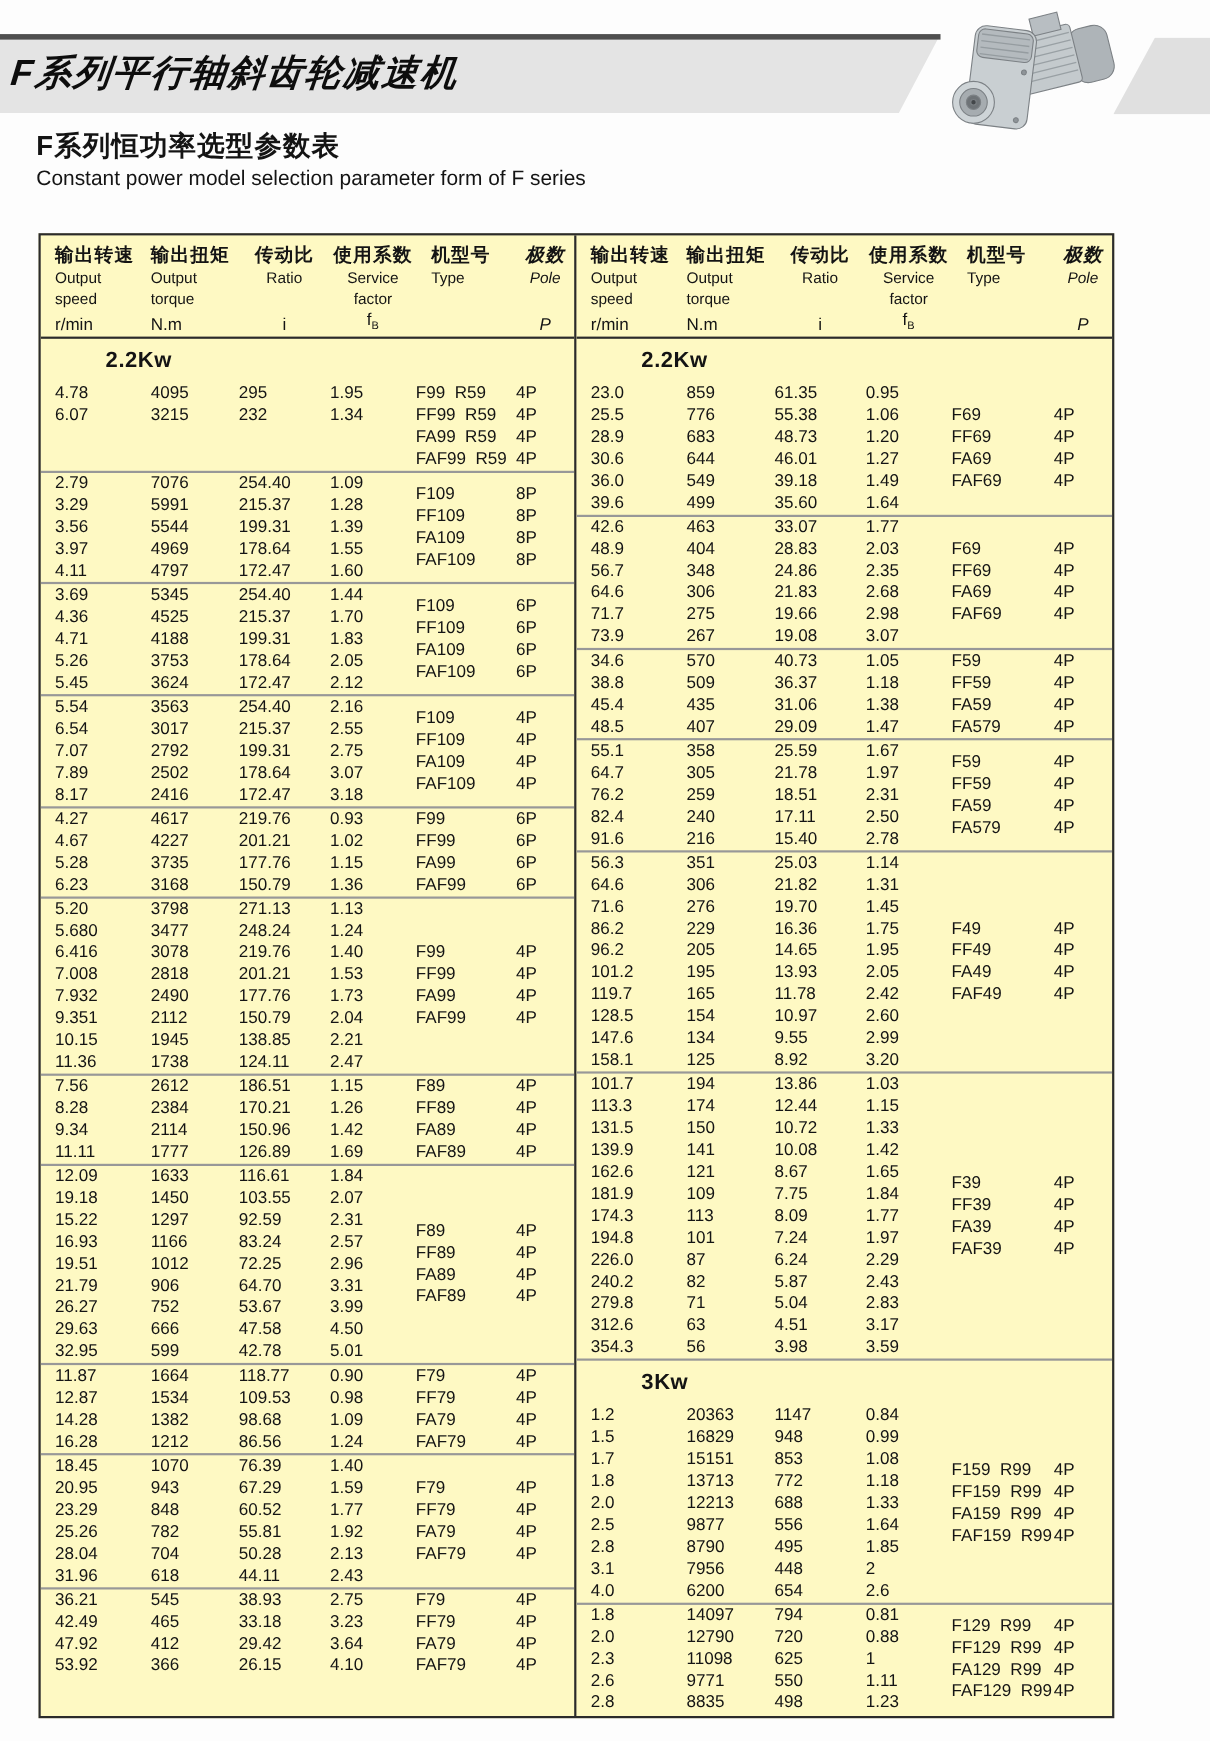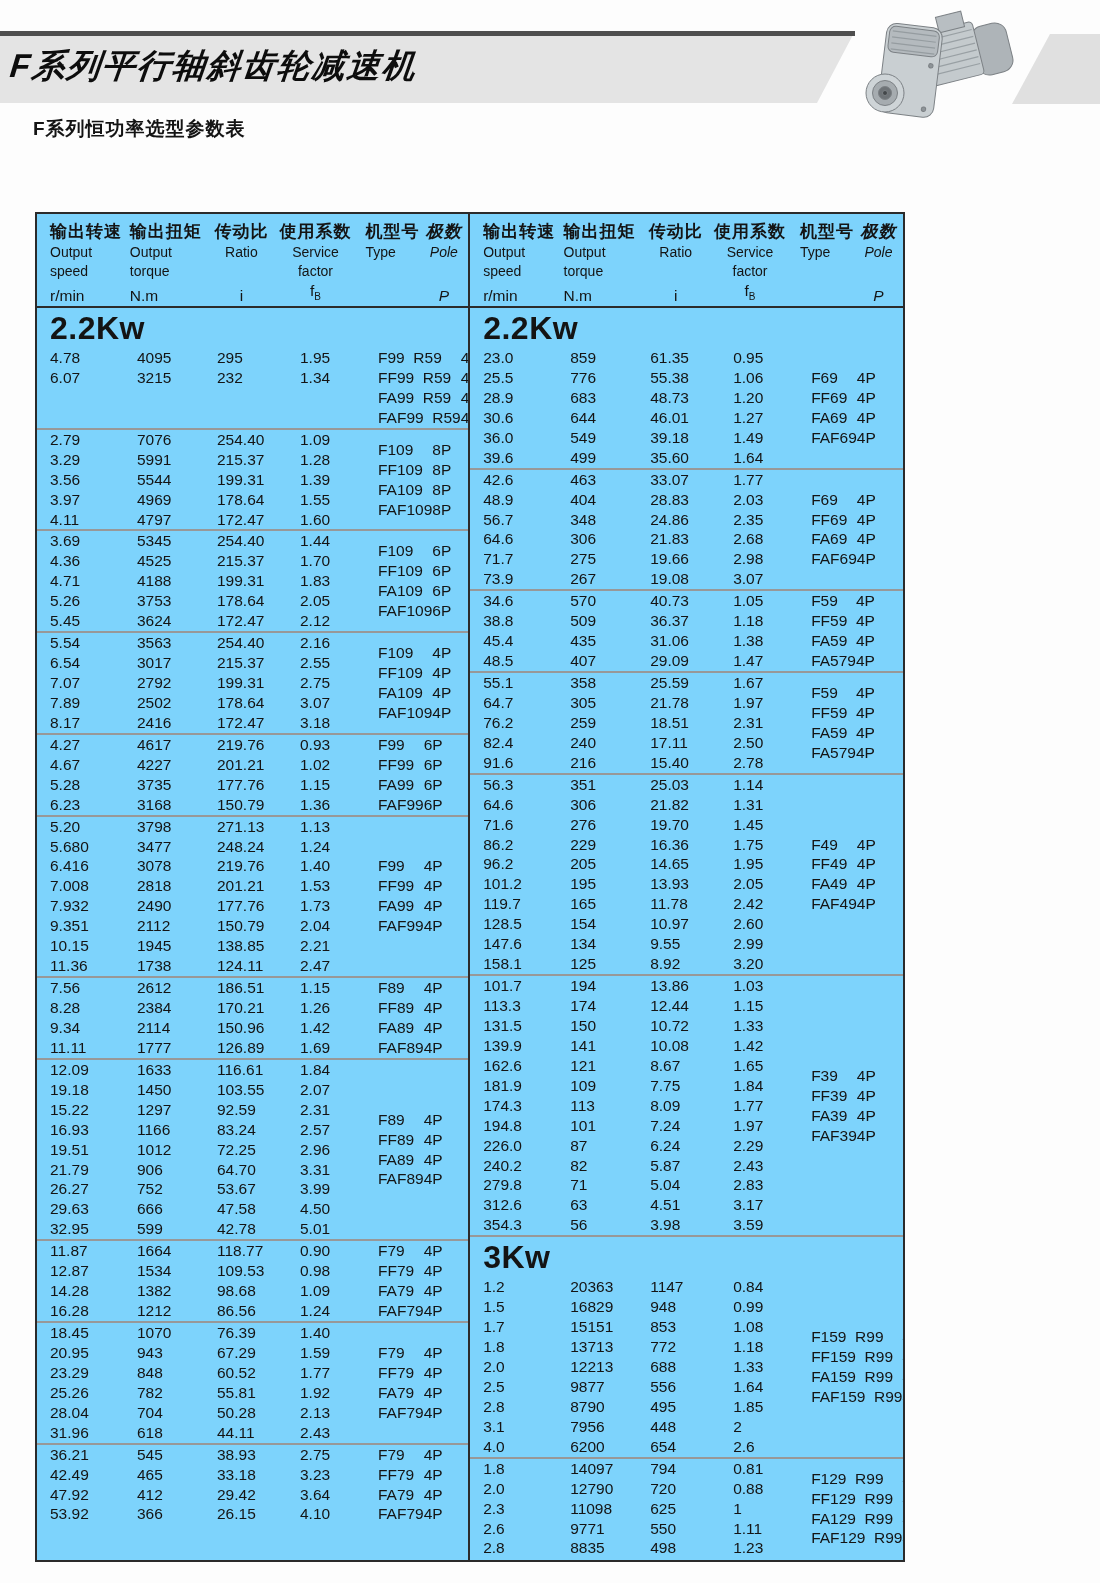--- a/index.html
+++ b/index.html
@@ -12,47 +12,47 @@
                -webkit-clip-path:polygon(0 0,100% 0,calc(100% - 38px) 100%,0 100%);
                clip-path:polygon(0 0,100% 0,calc(100% - 38px) 100%,0 100%);}
   .banner-edge{position:absolute;left:0;top:31px;width:855px;height:5px;background:#4f4f4f;}
   .banner-title{position:absolute;left:10px;top:44px;font-size:33px;font-weight:bold;
                 font-style:italic;letter-spacing:2px;transform:skewX(-6deg);color:#0d0d0d;}
   .corner-shape{position:absolute;right:0;top:34px;width:88px;height:70px;background:#e0e0e0;
                 -webkit-clip-path:polygon(38px 0,100% 0,100% 100%,0 100%);
                 clip-path:polygon(38px 0,100% 0,100% 100%,0 100%);}
   .motor{position:absolute;left:845px;top:0px;width:190px;height:130px;}
 
-  .sec-cn{position:absolute;left:33px;top:116px;font-size:19px;font-weight:bold;letter-spacing:1px;}
+  .sec-cn{position:absolute;left:33px;top:116px;font-size:25px;font-weight:bold;letter-spacing:1px;}
   .sec-en{position:absolute;left:33px;top:152px;font-size:19px;}
 
   
-  .big-table{position:absolute;left:35px;top:212px;width:870px;height:1350px;box-sizing:border-box;
-             border:2px solid var(--line);display:flex;background:#7dd3fc;}
+  .big-table{position:absolute;left:35px;top:212px;width:978px;height:1350px;box-sizing:border-box;
+             border:2px solid var(--line);display:flex;background:#fef9c3;}
   .half{width:513px;box-sizing:border-box;display:flex;flex-direction:column;overflow:hidden;}
   .half-left{border-right:2px solid var(--line);}
 
   .thead-row{height:94px;box-sizing:border-box;border-bottom:2px solid var(--line);
              display:flex;padding:7px 0 0 13px;flex:none;}
   .hcol{display:flex;flex-direction:column;box-sizing:border-box;}
   .hcol-0{width:87px;}
   .hcol-1{width:80px;}
   .hcol-2{width:83px;text-align:center;}
   .hcol-3{width:78px;text-align:center;}
   .hcol-4{flex:1;padding-left:14px;justify-content:space-between;}
   .hcol-5{width:53px;text-align:center;font-style:italic;}
   .hcn{font-weight:bold;font-size:17px;line-height:22px;letter-spacing:1px;white-space:nowrap;}
   .hen{font-size:14px;line-height:19px;}
   .hunit{font-size:15.5px;line-height:20px;margin-top:auto;}
   .hunit sub{font-size:10px;}
 
   .tbody-col{flex:1;display:flex;flex-direction:column;overflow:hidden;}
   .power-section+.power-section{border-top:2px solid var(--sep);}
-  .power-row{height:40px;flex:none;display:flex;align-items:center;padding-left:13px;
-             font-size:32px;font-weight:bold;letter-spacing:0.5px;}
+  .power-row{height:40px;flex:none;display:flex;align-items:center;padding-left:31px;
+             font-size:20px;font-weight:bold;letter-spacing:0.5px;margin-left:28px;}
   .block{display:flex;flex:none;}
   .block+.block{border-top:2px solid var(--sep);}
   .nums{width:341px;box-sizing:border-box;padding-left:13px;display:flex;flex-direction:column;}
   .num-row{display:flex;height:var(--rh);line-height:var(--rh);}
   .cell{font-size:15.5px;}
   .c-speed{width:87px;}.c-torque{width:80px;}.c-ratio{width:83px;}.c-factor{width:78px;}
   .types{flex:1;display:flex;flex-direction:column;}
   .t-center{justify-content:center;}
   .type-row{display:flex;height:var(--rh);line-height:var(--rh);}
   .t-type{flex:1;white-space:pre;}
@@ -103,20 +103,21 @@
       </g>
 
       <circle cx="40" cy="93" r="19" fill="#ced4d7"></circle>
       <circle cx="40" cy="93" r="12.5" fill="#a6acb0"></circle>
       <circle cx="40" cy="93" r="6.5" fill="#6e7377"></circle>
       <circle cx="40" cy="93" r="2.5" fill="#43474a"></circle>
     </g>
   </svg>
 
   <div class="sec-cn">F系列恒功率选型参数表</div>
+  <div class="sec-en">Constant power model selection parameter form of  F series</div>
 
   <div class="big-table">
     <div class="half half-left">
         <div class="thead-row">
           <div class="hcol hcol-0">
             <div class="hcn">输出转速</div>
             <div class="hen">Output</div>
             <div class="hen">speed</div>
             <div class="hunit"><span>r/min</span></div>
           </div>

